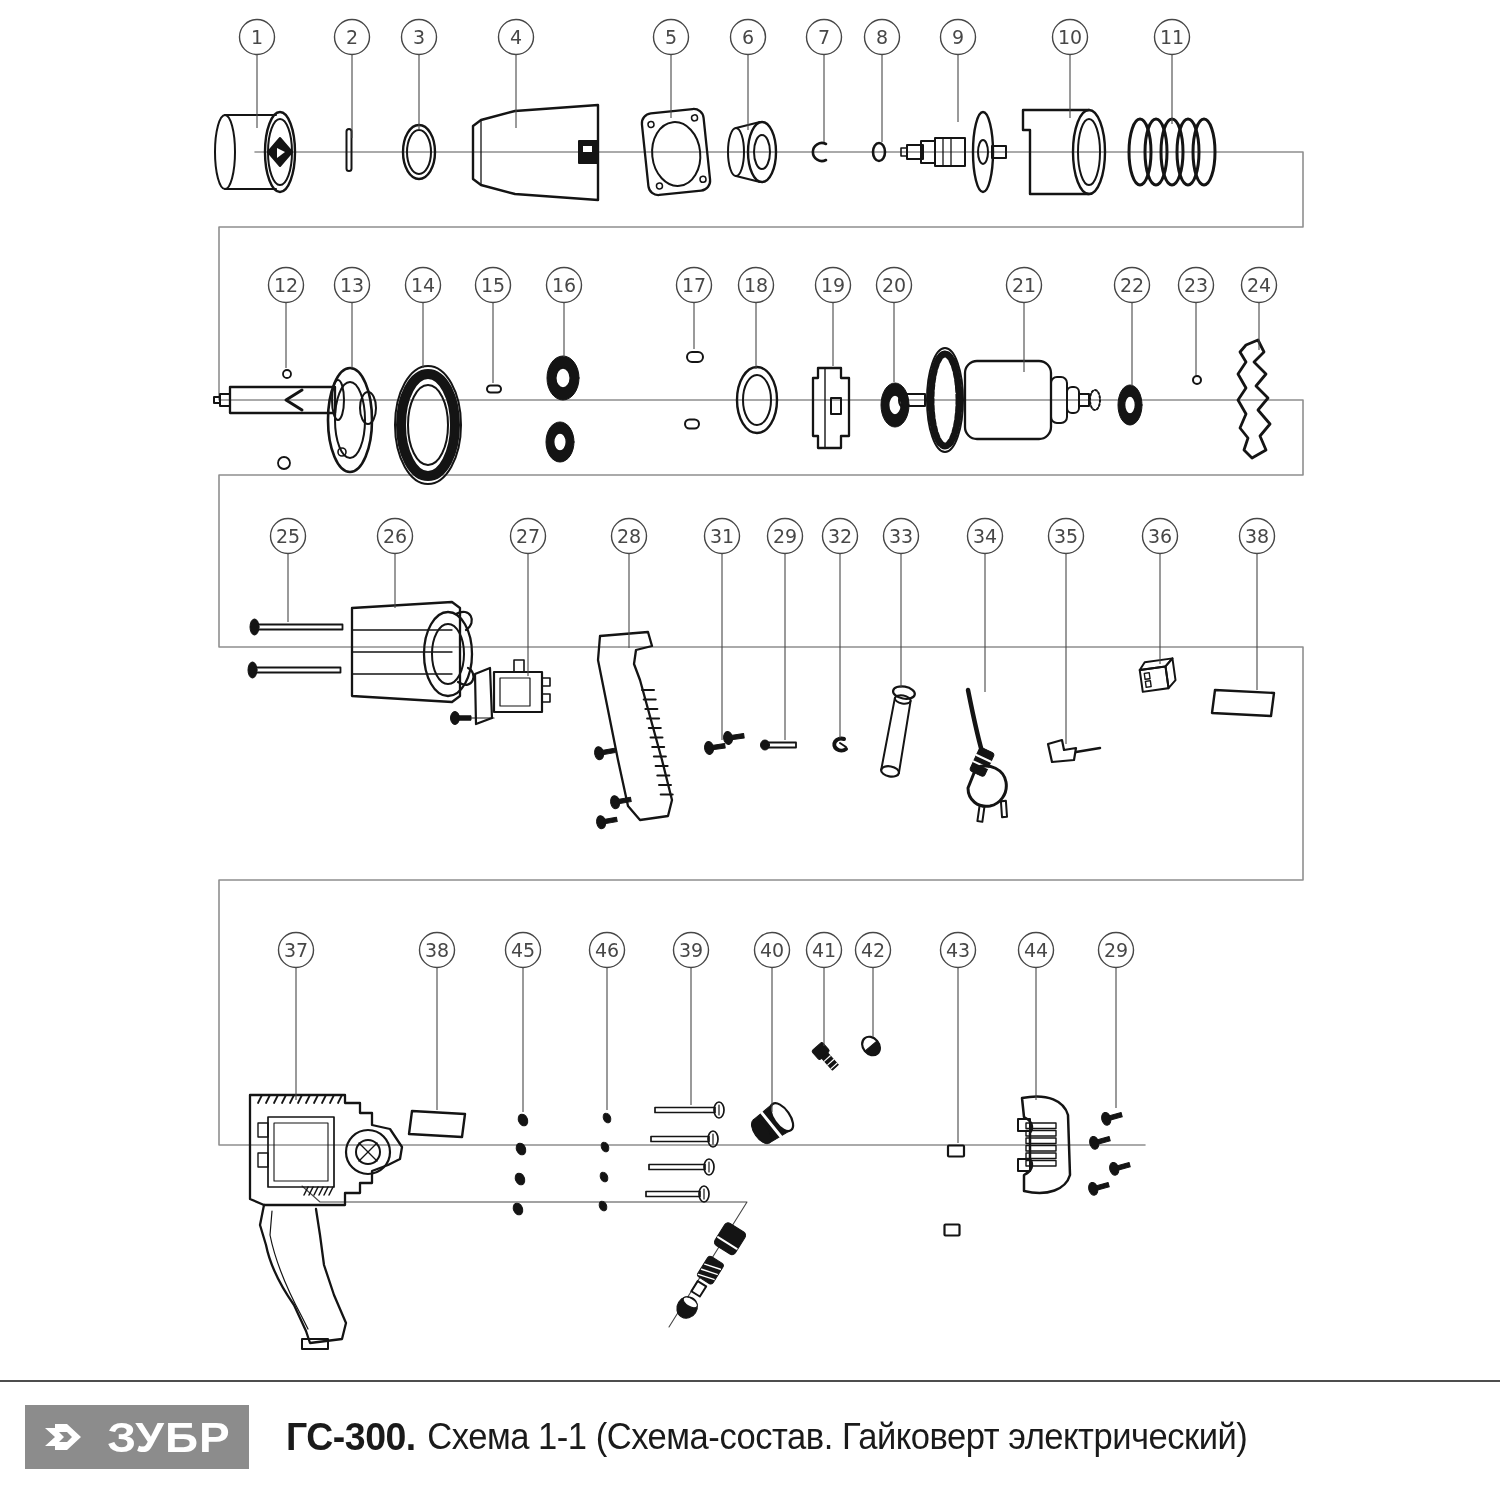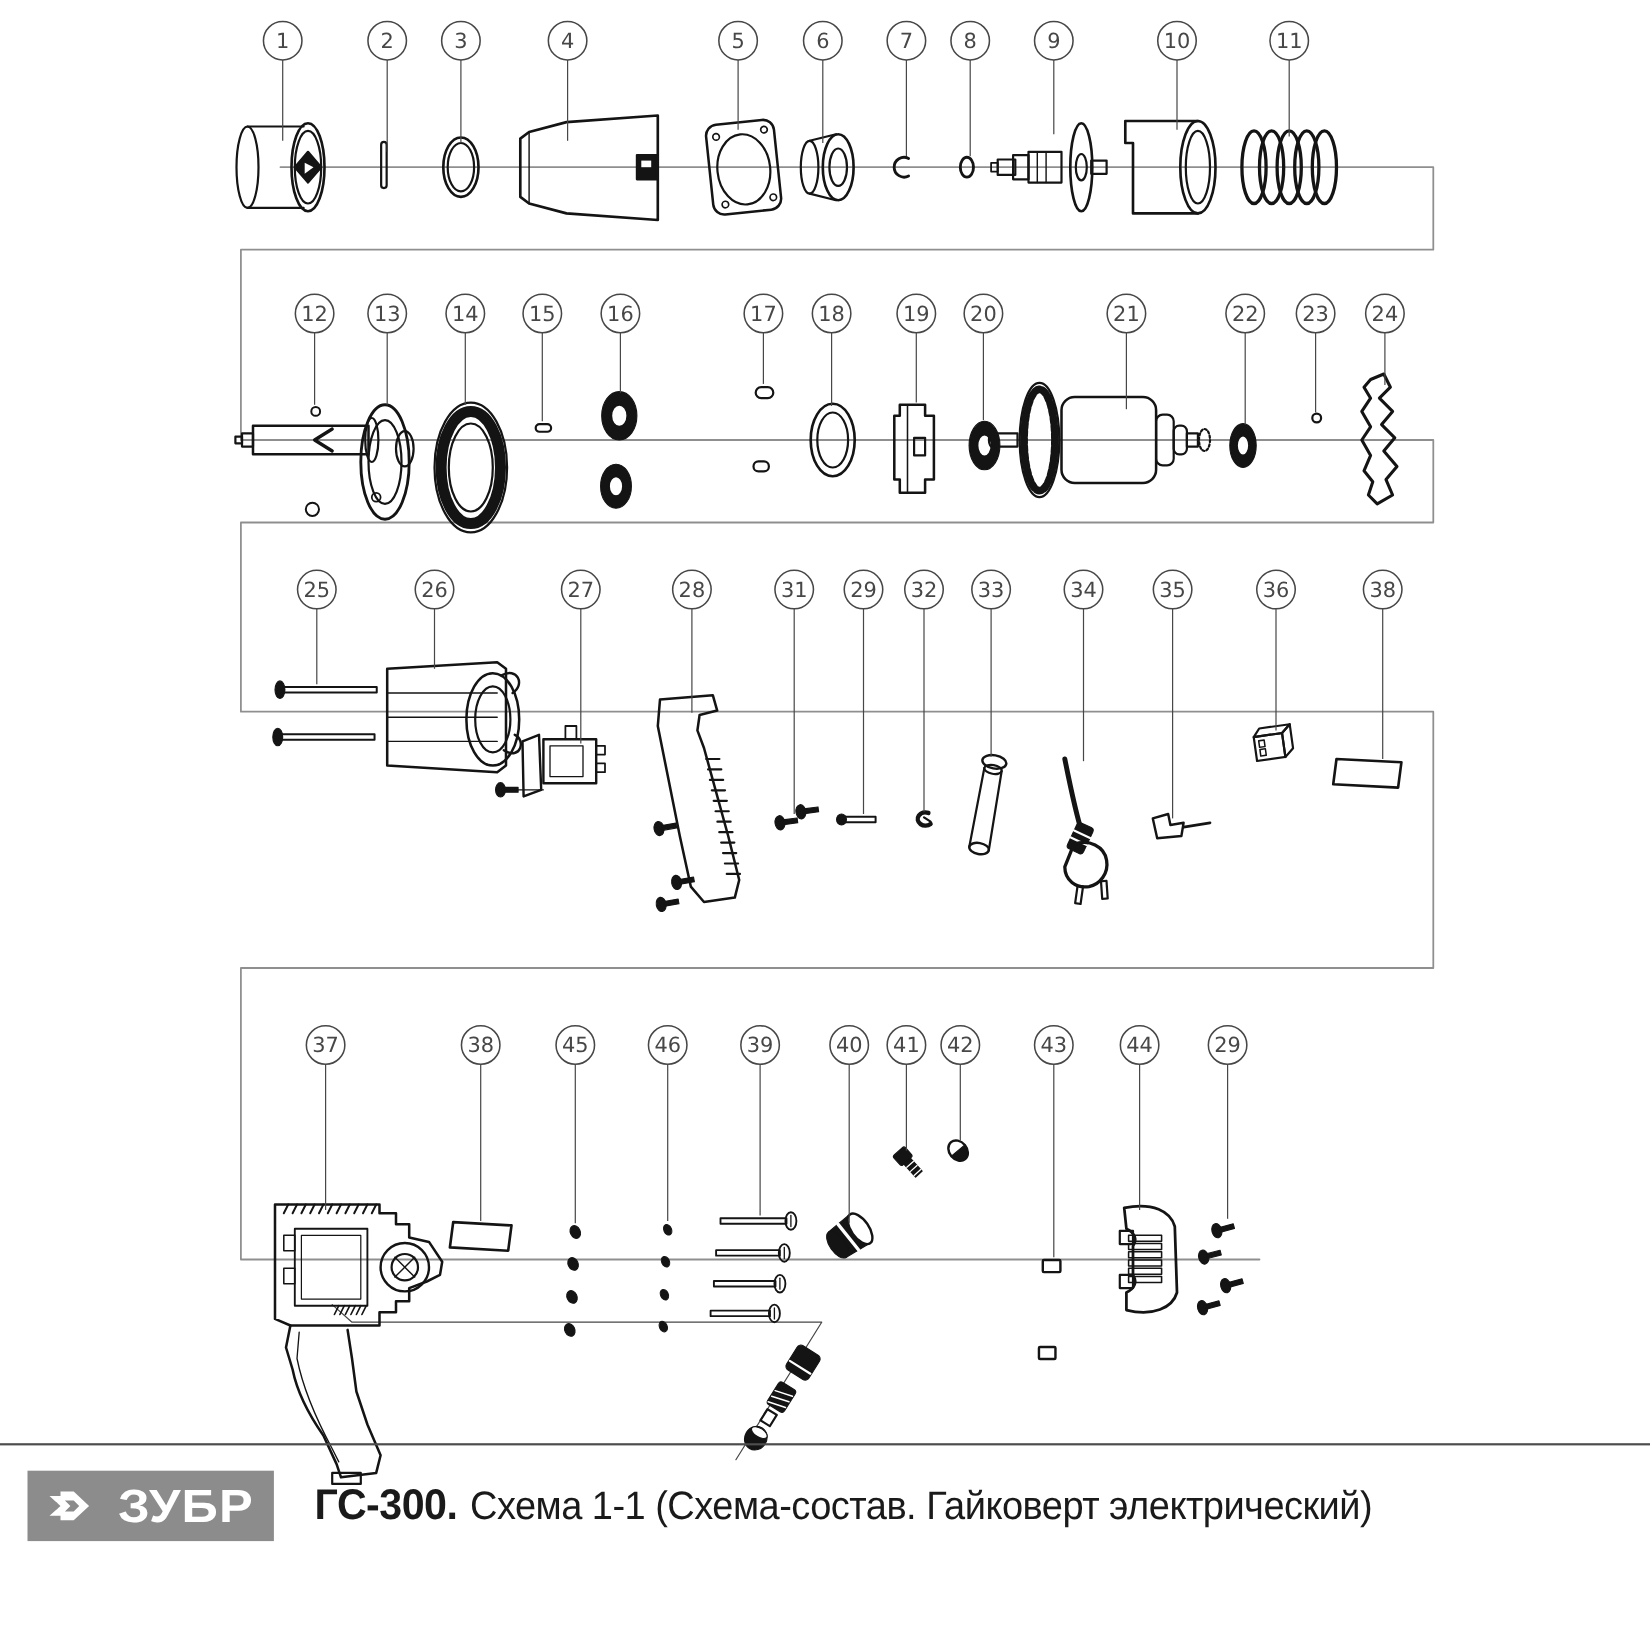--- a/index.html
+++ b/index.html
@@ -1,19 +1,19 @@
 <!DOCTYPE html>
 <html><head>
 <meta charset="utf-8">
 <style>
   html,body{margin:0;padding:0;background:#fff;}
   body{width:1500px;height:1500px;position:relative;overflow:hidden;
        font-family:"Liberation Sans",sans-serif;}
   #diagram{position:absolute;left:0;top:0;}
-  #footer{position:absolute;left:0;top:1312px;width:1500px;height:108px;}
+  #footer{position:absolute;left:0;top:1380px;width:1500px;height:108px;}
   #footer-rule{position:absolute;left:0;top:0;width:1500px;height:2px;background:#4d4d4d;}
   #logo-box{position:absolute;left:25px;top:25px;width:224px;height:64px;background:#8c8c8c;
             display:flex;align-items:center;justify-content:center;gap:10px;}
   #logo-text{color:#fff;font-weight:700;font-size:46px;letter-spacing:1px;
              transform:scaleY(0.92);font-family:"Liberation Sans",sans-serif;}
   #title{position:absolute;left:286px;top:25px;height:64px;display:flex;align-items:center;
          color:#1a1a1a;white-space:nowrap;transform-origin:left center;transform:scaleX(0.96);}
   #title .b{font-weight:700;font-size:39px;letter-spacing:-0.5px;}
   #title .r{font-weight:400;font-size:36px;margin-left:12px;letter-spacing:-0.5px;}
 </style>

